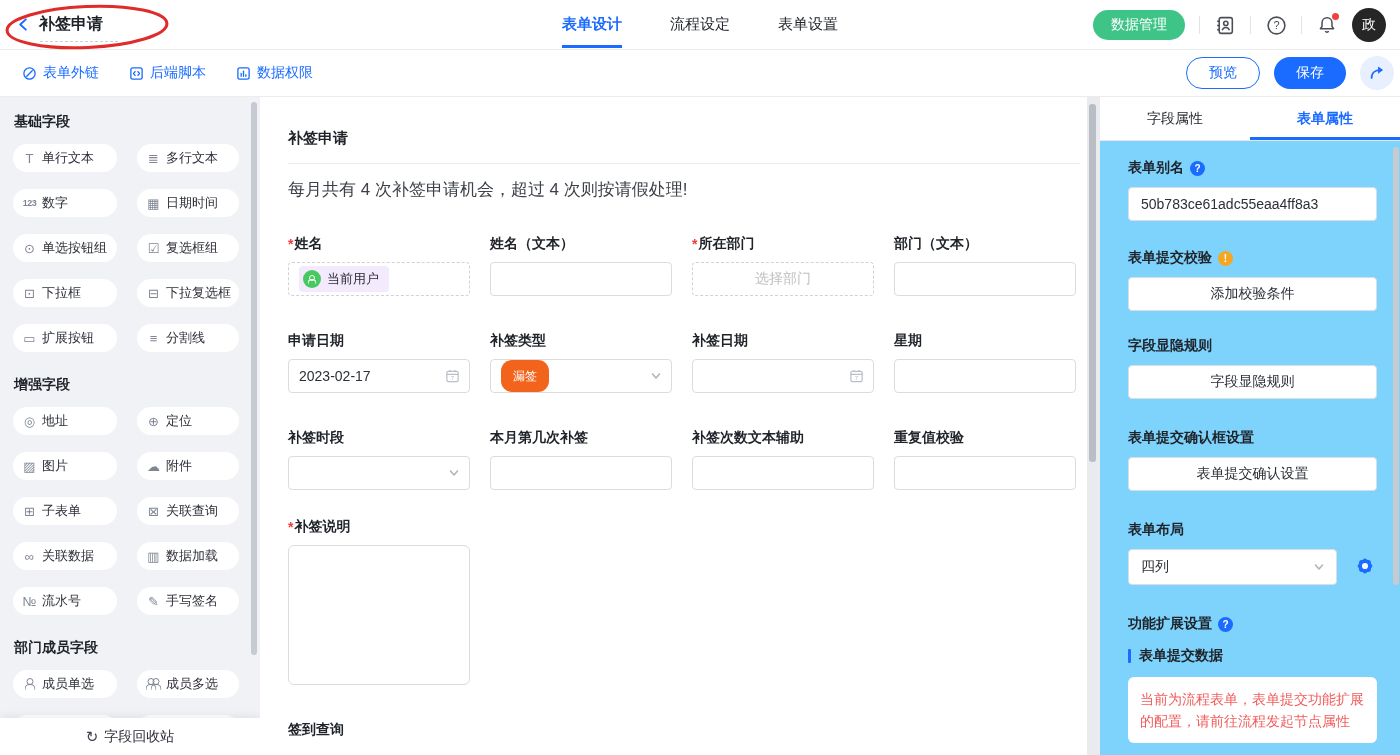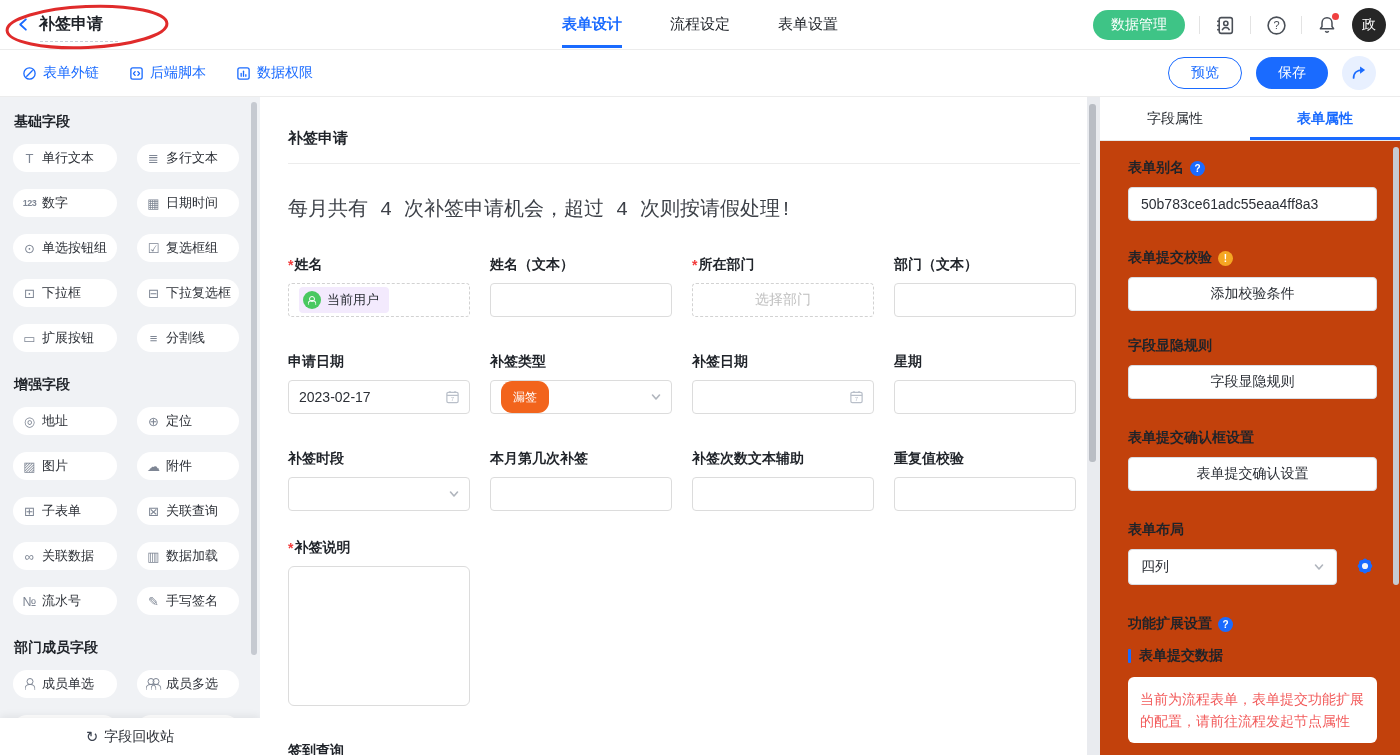--- a/index.html
+++ b/index.html
@@ -34,21 +34,21 @@
   .hicon { position:relative; width:22px; height:22px; display:flex; align-items:center; justify-content:center; cursor:pointer; }
   .bell-dot { position:absolute; top:-1px; right:-1px; width:7px; height:7px; border-radius:50%; background:#f04040; }
   .avatar { width:34px; height:34px; border-radius:50%; background:#262626; color:#fff;
             display:flex; align-items:center; justify-content:center; font-size:14px; cursor:pointer; }
 
   
   .toolbar { position:absolute; top:50px; left:0; right:0; height:47px; background:#fff;
              border-bottom:1px solid #ececec; display:flex; align-items:center; z-index:4; }
   .tlinks { display:flex; align-items:center; gap:30px; margin-left:22px; }
   .tlink { display:flex; align-items:center; gap:6px; color:#1a6bff; font-size:14px; cursor:pointer; }
-  .tright { position:absolute; right:24px; display:flex; align-items:center; gap:14px; }
+  .tright { position:absolute; right:6px; display:flex; align-items:center; gap:14px; }
   .btn-preview { height:32px; padding:0 22px; border-radius:16px; border:1px solid #1a6bff;
                  color:#1a6bff; background:#fff; font-size:14px; cursor:pointer; }
   .btn-save { height:32px; padding:0 22px; border-radius:16px; border:none;
               color:#fff; background:#1a6bff; font-size:14px; cursor:pointer; }
   .btn-share { width:34px; height:34px; border-radius:50%; background:#e8f0ff; border:none;
                display:flex; align-items:center; justify-content:center; cursor:pointer; }
 
   
   .sidebar { position:absolute; top:97px; left:0; width:260px; bottom:0; background:#f0f2f5; overflow:hidden; }
   .side-scroll { padding:16px 0 0 13px; }
@@ -68,21 +68,21 @@
   .side-footer { position:absolute; left:0; right:0; bottom:0; height:37px; background:#fff;
                  box-shadow:0 -2px 8px rgba(0,0,0,.07); display:flex; align-items:center;
                  justify-content:center; gap:6px; font-size:14px; color:#2b2f36; cursor:pointer; z-index:3; }
   .recycle-glyph { font-size:15px; color:#3c4350; line-height:1; }
 
   
   .canvas { position:absolute; top:97px; left:260px; width:827px; bottom:0; background:#fff;
             overflow:hidden; padding:32px 0 0 28px; }
   .form-title { font-size:15px; font-weight:700; }
   .canvas-hr { width:792px; border-bottom:1px solid #ececec; margin-top:15px; }
-  .form-desc { margin-top:31px; font-size:20px; color:#3d4148; width:792px;font-family:Liberation Mono, monospace; }
+  .form-desc { margin-top:14px; font-size:17px; color:#3d4148; width:792px; }
   .fields { margin-top:34px; display:grid; grid-template-columns:repeat(4,182px); column-gap:20px; row-gap:36px; }
   .flabel { font-size:14px; font-weight:600; margin-bottom:9px; display:flex; align-items:center; }
   .req { color:#f23c3c; margin-right:1px; }
   .ctrl { position:relative; height:34px; border:1px solid #dcdcdc; border-radius:4px; background:#fff;
           display:flex; align-items:center; padding:0 10px; cursor:pointer; }
   .ctrl.dashed { border-style:dashed; border-color:#d2d2d2; }
   .ctrl .val { font-size:14px; color:#2b2f36; }
   .ctrl .ph-center { width:100%; text-align:center; color:#bfbfbf; font-size:14px; }
   .ctrl .right-ic { position:absolute; right:9px; top:50%; transform:translateY(-50%); }
   .user-tag { display:inline-flex; align-items:center; gap:6px; height:26px; background:#f3eafd;
@@ -95,21 +95,21 @@
   .orange-tag { display:inline-flex; align-items:center; height:22px; border-radius:11px;
                 background:#f2641c; color:#fff; font-size:12px; padding:16px 12px; }
   .ta-wrap { margin-top:28px; }
   .ta-box { width:182px; height:140px; border:1px solid #dcdcdc; border-radius:6px; background:#fff; }
   .q-title { margin-top:36px; font-size:14px; font-weight:700; }
 
   
   .thumb { position:absolute; border-radius:3px; background:#c6cad1; z-index:6; }
 
   
-  .panel { position:absolute; top:97px; left:1100px; right:0; bottom:0; background:#c2410c; overflow:hidden; }
+  .panel { position:absolute; top:97px; left:1100px; right:0; bottom:0; background:#7dd3fc; overflow:hidden; }
   .ptabs { height:44px; background:#fff; border-bottom:1px solid #e8e8e8; display:flex; }
   .ptab { flex:1; display:flex; align-items:center; justify-content:center; font-size:14px;
           color:#1f2329; border-bottom:3px solid transparent; padding-top:3px; cursor:pointer; }
   .ptab.on { color:#1a6bff; border-bottom-color:#1a6bff; font-weight:600; }
   .pbody { padding:18px 23px 0 28px; }
   .plabel { display:flex; align-items:center; gap:6px; font-size:14px; font-weight:700; }
   .help-dot { width:15px; height:15px; border-radius:50%; background:#1a6bff; color:#fff;
               font-size:10px; font-weight:700; display:flex; align-items:center; justify-content:center; }
   .warn-dot { width:15px; height:15px; border-radius:50%; background:#f5a623; color:#fff;
               font-size:10px; font-weight:700; display:flex; align-items:center; justify-content:center; }

